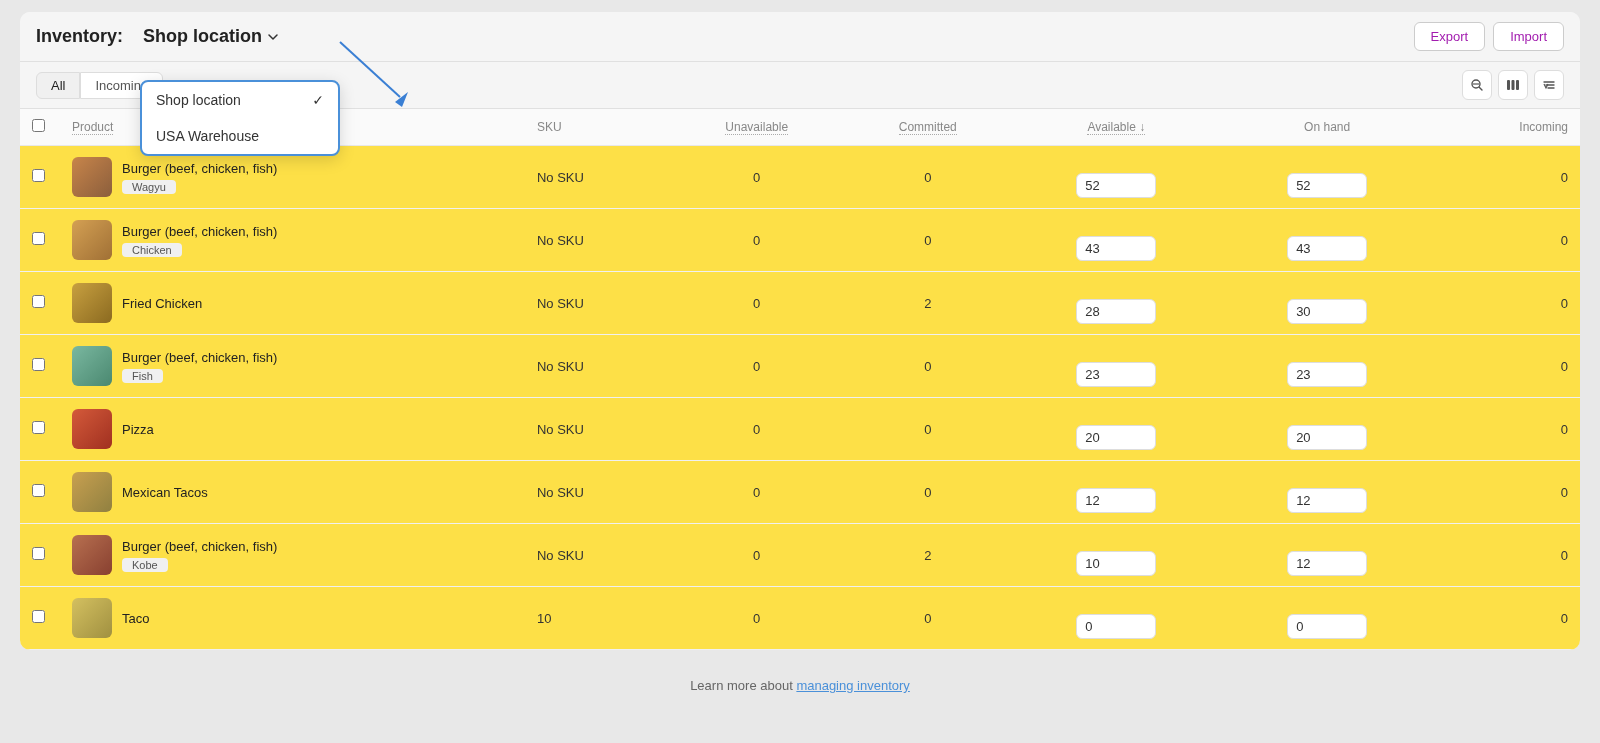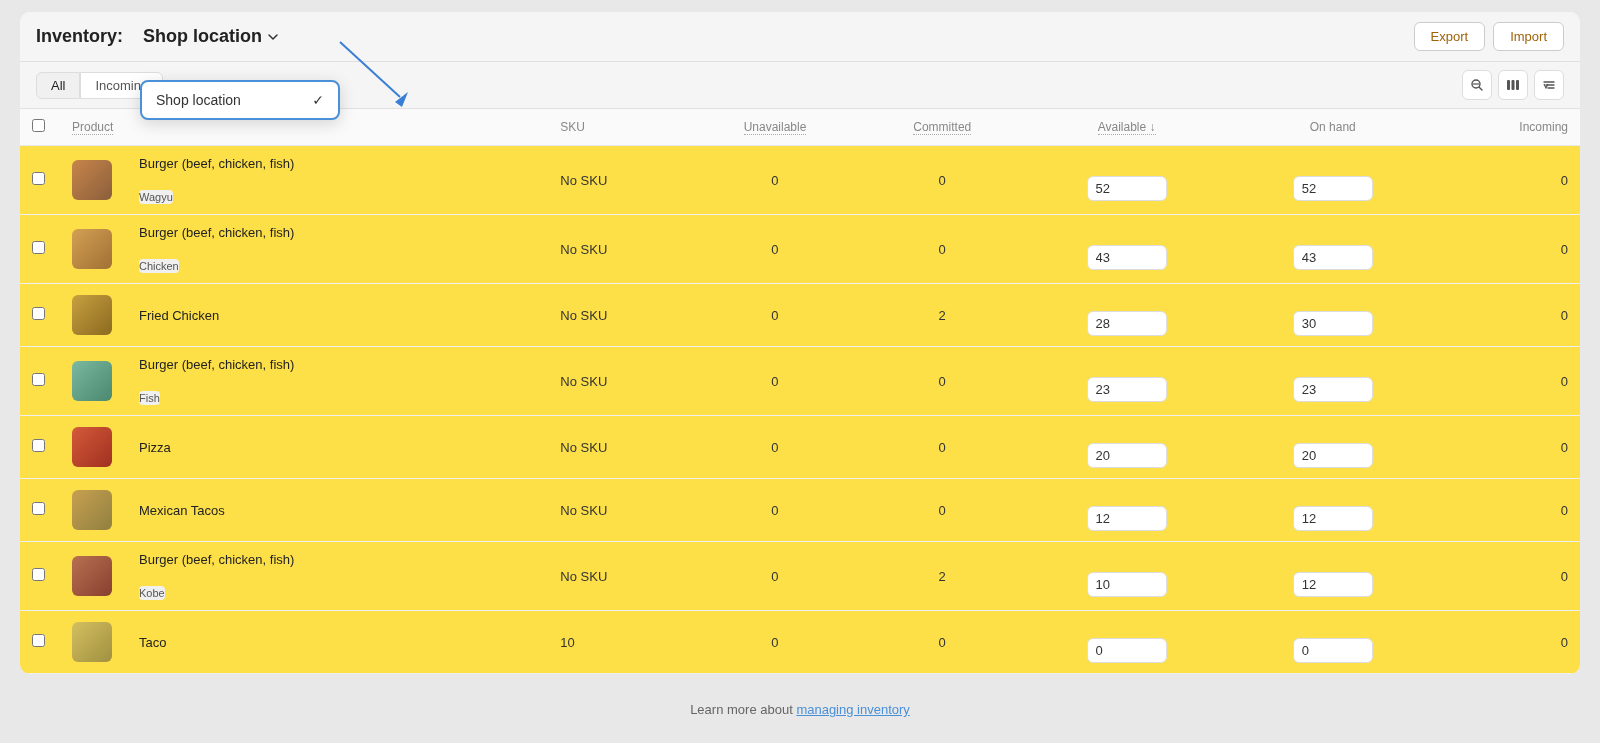--- a/index.html
+++ b/index.html
@@ -65,21 +65,21 @@
       gap: 8px;
     }
 
     .btn {
       padding: 6px 16px;
       border-radius: 6px;
       border: 1px solid #ccc;
       background: #fff;
       font-size: 13px;
       cursor: pointer;
-      color: #a16207;
+      color: #a21caf;
     }
 
     .filter-bar {
       display: flex;
       align-items: center;
       justify-content: space-between;
       padding: 8px 16px;
       background: #f5f5f5;
       border-bottom: 1px solid #e0e0e0;
     }
@@ -164,41 +164,41 @@
       color: #333;
       vertical-align: middle;
     }
 
     tbody td.right { text-align: right; }
     tbody td.center { text-align: center; }
 
     .product-cell {
       display: flex;
       align-items: center;
-      gap: 27px;
+      gap: 10px;
     }
 
     .product-img-placeholder {
       width: 40px;
       height: 40px;
       border-radius: 6px;
       background: linear-gradient(135deg, #c8a882 0%, #a0785a 100%);
       flex-shrink: 0;
     }
 
     .product-name { font-weight: 500; font-size: 13px; color: #222; }
 
     .product-tag {
       display: inline-block;
       background: #f0f0f0;
       border-radius: 4px;
-      padding: 1px 0;
+      padding: 1px 10px;
       font-size: 11px;
       color: #555;
-      margin-top: 19px;
+      margin-top: 4px;
     }
 
     .qty-input {
       width: 80px;
       padding: 4px 8px;
       border: 1px solid #ddd;
       border-radius: 6px;
       font-size: 13px;
       color: #333;
       text-align: left;
@@ -539,18 +539,21 @@
     </tr>
         </tbody>
     </table>
   </div>
 
   <div class="dropdown-overlay">
     <div class="dropdown-item selected">
       <span>Shop location</span>
       <span class="checkmark">✓</span>
     </div>
+    <div class="dropdown-item">
+      <span>USA Warehouse</span>
+    </div>
   </div>
 </div>
 
 <div class="footer-bar">
   <span>Learn more about </span><a href="#">managing inventory</a>
 </div>
 
 </body></html>

